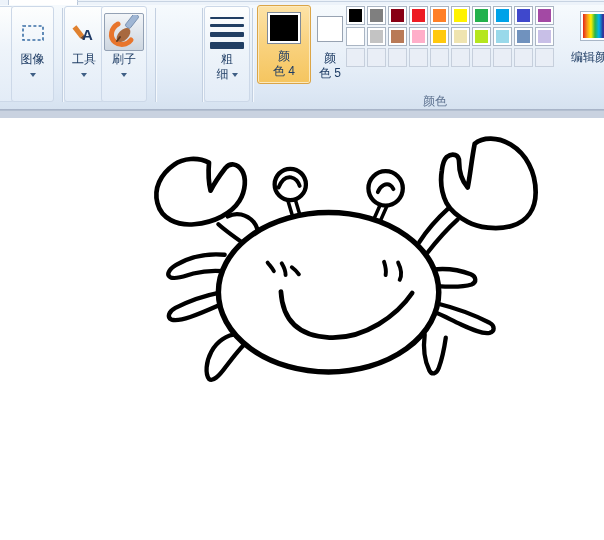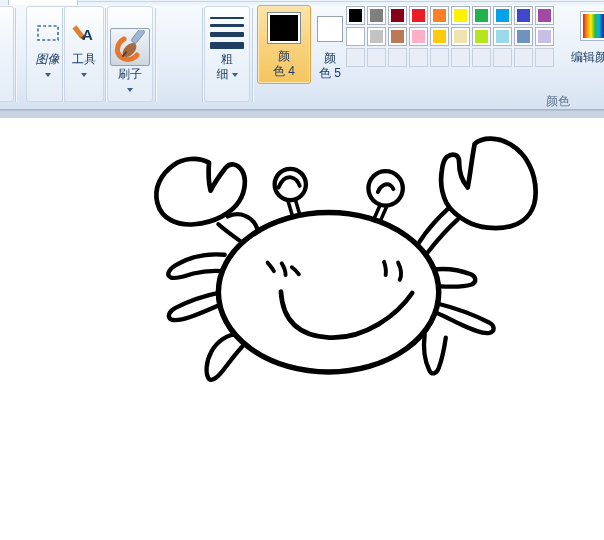--- a/index.html
+++ b/index.html
@@ -47,21 +47,21 @@
   .prow{display:flex;gap:2px;margin-bottom:2px;}
   .cell{width:19px;height:19px;box-sizing:border-box;border:1px solid #aab5c3;
     box-shadow:inset 0 0 0 2px #ffffff;background:#e9eef6;}
   .cell.empty{border-color:#c6cfdc;box-shadow:none;background:#e9eef6;}
   
   .editcolors{position:absolute;left:560px;top:1px;width:70px;display:flex;flex-direction:column;align-items:center;}
   .rainbow-frame{width:30px;height:30px;border:1px solid #a9b6c6;background:#fff;padding:2px;box-sizing:border-box;margin-top:5px;}
   .rainbow{width:100%;height:100%;
     background:linear-gradient(90deg,#e42318,#f7941d,#fff200,#29b34a,#00b7ef,#2e3192,#9b1fe8);}
   .editcolors .lbl{font-size:12px;color:#1e3c64;margin-top:8px;white-space:nowrap;}
-  .group-caption{position:absolute;left:300px;top:88px;width:270px;text-align:right;
+  .group-caption{position:absolute;left:300px;top:88px;width:270px;text-align:center;
     font-size:12px;color:#5f7391;}
   
   .subband{height:8px;background:#c9d2e0;border-top:1px solid #b3bfd0;box-sizing:border-box;}
   
   .canvas{position:absolute;left:0;top:118px;width:604px;height:422px;background:#ffffff;}
   .canvas svg{display:block;}
 </style>
 </head>
 <body>
 
@@ -72,21 +72,21 @@
 
 <div class="ribbon">
 
   <div class="rbtn" style="left:-31px;width:45px;">
     <div class="icon-slot"></div>
 
   </div>
 
   <div class="sep" style="left:15px"></div>
 
-  <div class="rbtn" style="left:26px;width:43px;font-style:italic;">
+  <div class="rbtn" style="left:11px;width:43px;">
     <div class="icon-slot">
       <svg width="24" height="20" viewBox="0 0 24 20">
         <rect x="2" y="3" width="20" height="14" fill="none" stroke="#3a6ea5" stroke-width="1.6" stroke-dasharray="3 2.2"></rect>
       </svg>
     </div>
     <div class="lbl">图像</div>
     <div class="arr"></div>
   </div>
 
   <div class="sep" style="left:62px"></div>
@@ -100,21 +100,21 @@
         </g>
         <text x="11" y="19" font-size="15" font-weight="bold" fill="#1f3a66">A</text>
       </svg>
     </div>
     <div class="lbl">工具</div>
     <div class="arr"></div>
   </div>
 
   <div class="sep" style="left:105px"></div>
 
-  <div class="rbtn" style="left:107px;width:46px;padding-top:20px;">
+  <div class="rbtn" style="left:101px;width:46px;padding-top:5px;">
     <div class="icon-slot" style="height:40px;">
       <div class="brush-frame">
         <svg width="36" height="34" viewBox="0 0 36 34">
           <path d="M12,9 C5,13 3,22 9,27 C14,31 21,30 25,25" stroke="#e8752c" stroke-width="5" fill="none" stroke-linecap="round"></path>
           <rect x="23" y="-2" width="6" height="16" rx="2" fill="#9fb6d4" stroke="#6e87a8" stroke-width="0.8" transform="rotate(38 26 6)"></rect>
           <ellipse cx="17.5" cy="20" rx="8.5" ry="5" fill="#a8693f" transform="rotate(-46 17.5 20)"></ellipse>
           <path d="M11,26 L14,22" stroke="#5d3a22" stroke-width="2" stroke-linecap="round"></path>
         </svg>
       </div>
     </div>

